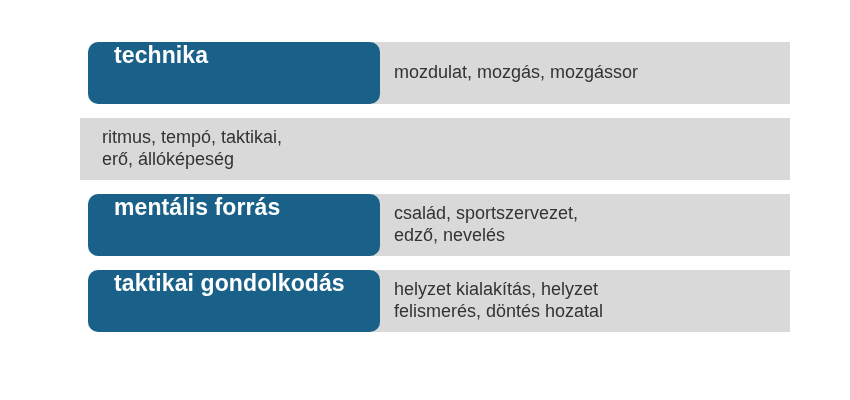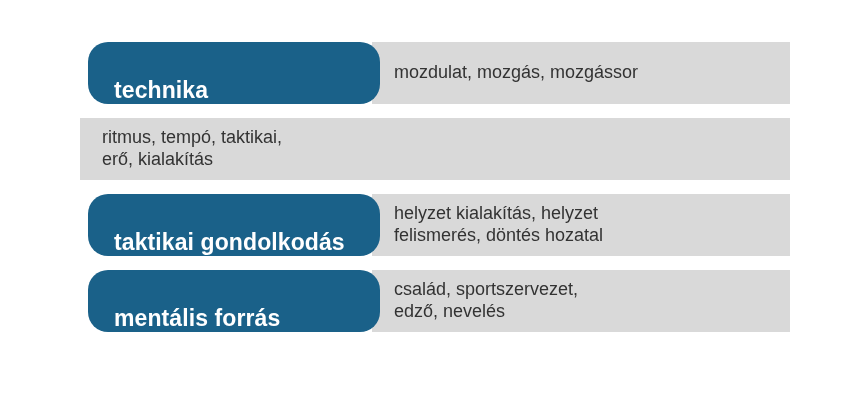--- a/index.html
+++ b/index.html
@@ -26,23 +26,23 @@
     align-items: stretch;
     margin-bottom: 14px;
     height: 62px;
   }
   .row-label {
     position: relative;
     z-index: 2;
     width: 292px;
     min-width: 292px;
     background: #1a6189;
-    border-radius: 20px;
+    border-radius: 10px;
     display: flex;
-    align-items: flex-end;
+    align-items: flex-start;
     padding-left: 26px;
     box-sizing: border-box;
     color: #ffffff;
     font-size: 23px;
     font-weight: bold;
     letter-spacing: 0.1px;
   }
   .row-value {
     position: relative;
     z-index: 1;
@@ -75,42 +75,42 @@
       <div>
         <span class="line">mozdulat, mozgás, mozgássor</span>
       </div>
     </div>
   </div>
 
   <div class="row">
     <div class="row-value">
       <div>
         <span class="line">ritmus, tempó, taktikai,</span>
-        <span class="line">erő, kialakítás</span>
+        <span class="line">erő, állóképeség</span>
+      </div>
+    </div>
+  </div>
+
+  <div class="row">
+    <div class="row-label">
+      <span>mentális forrás</span>
+    </div>
+    <div class="row-value">
+      <div>
+        <span class="line">család, sportszervezet,</span>
+        <span class="line">edző, nevelés</span>
       </div>
     </div>
   </div>
 
   <div class="row">
     <div class="row-label">
       <span>taktikai gondolkodás</span>
     </div>
     <div class="row-value">
       <div>
         <span class="line">helyzet kialakítás, helyzet</span>
         <span class="line">felismerés, döntés hozatal</span>
       </div>
     </div>
   </div>
 
-  <div class="row">
-    <div class="row-label">
-      <span>mentális forrás</span>
-    </div>
-    <div class="row-value">
-      <div>
-        <span class="line">család, sportszervezet,</span>
-        <span class="line">edző, nevelés</span>
-      </div>
-    </div>
-  </div>
-
 </div>
 
 </body></html>

